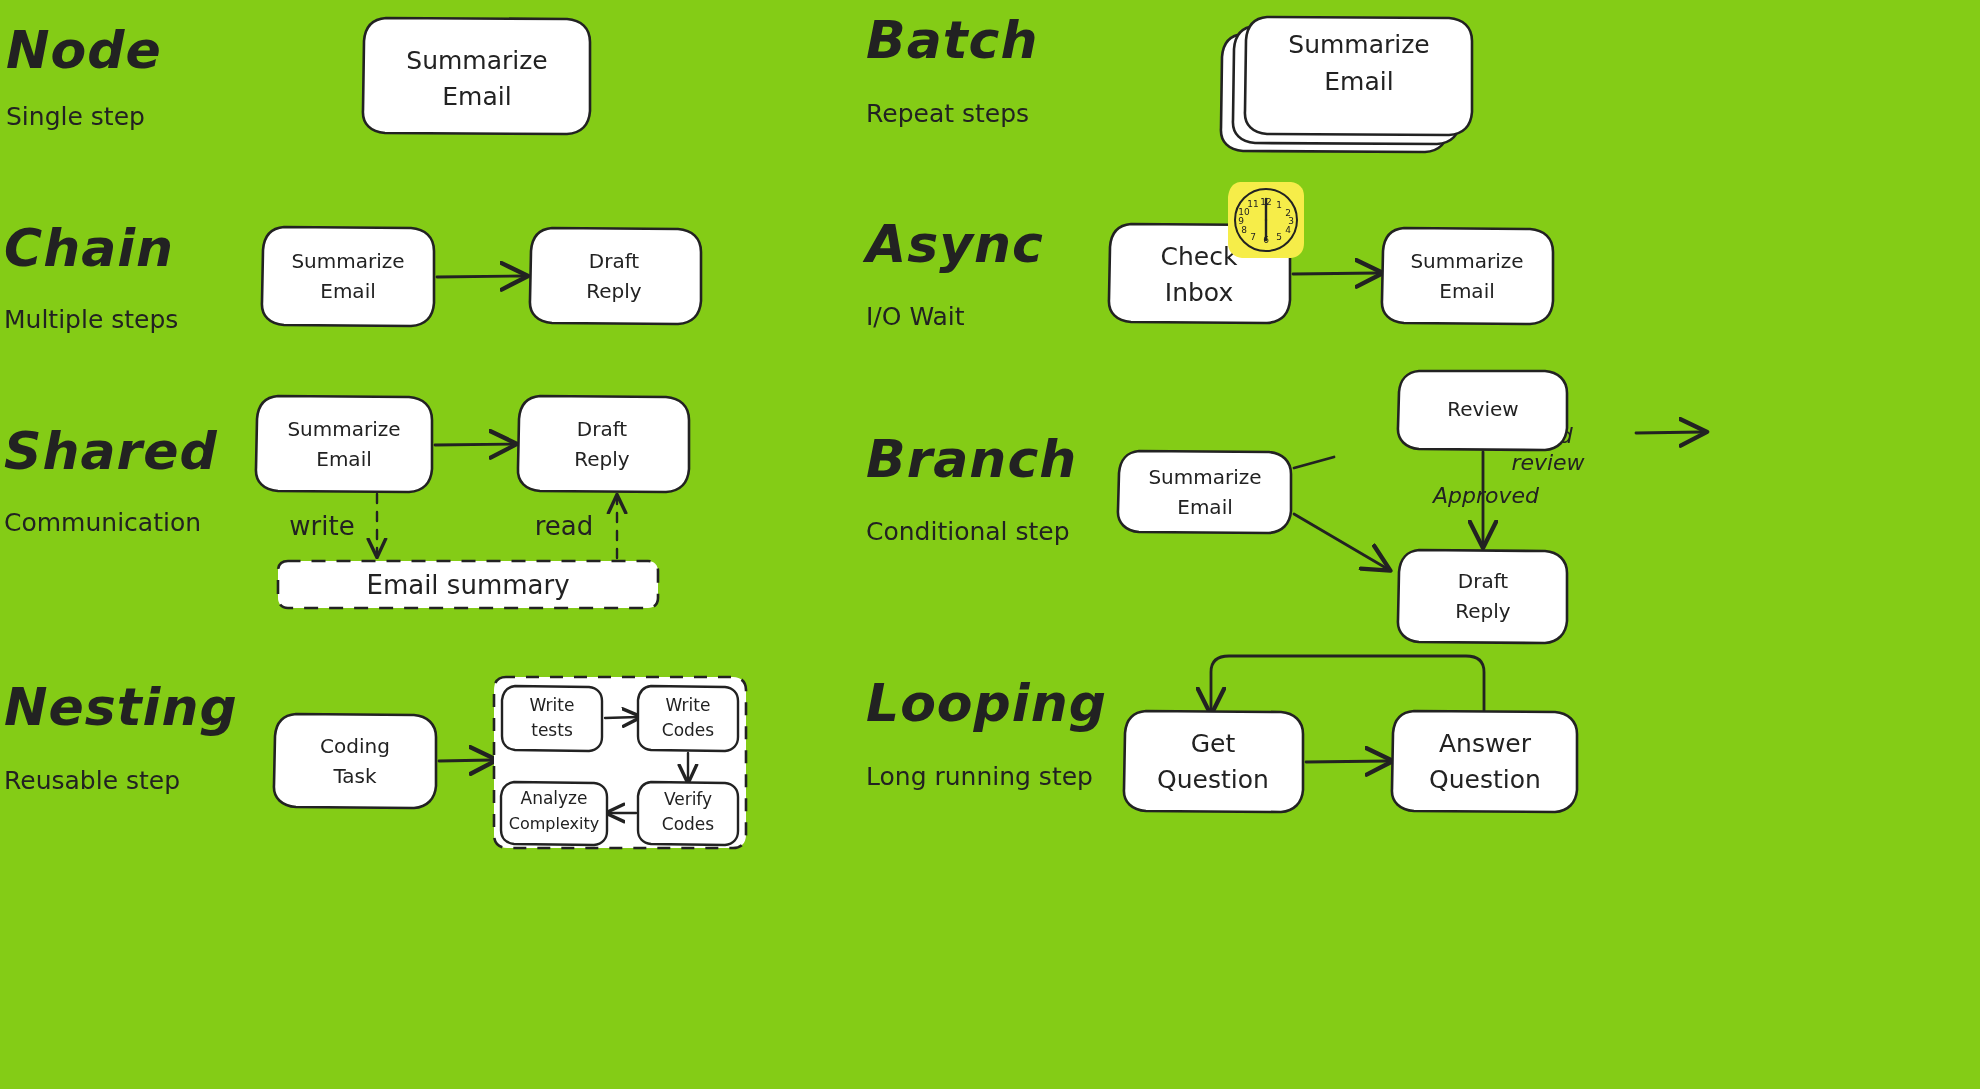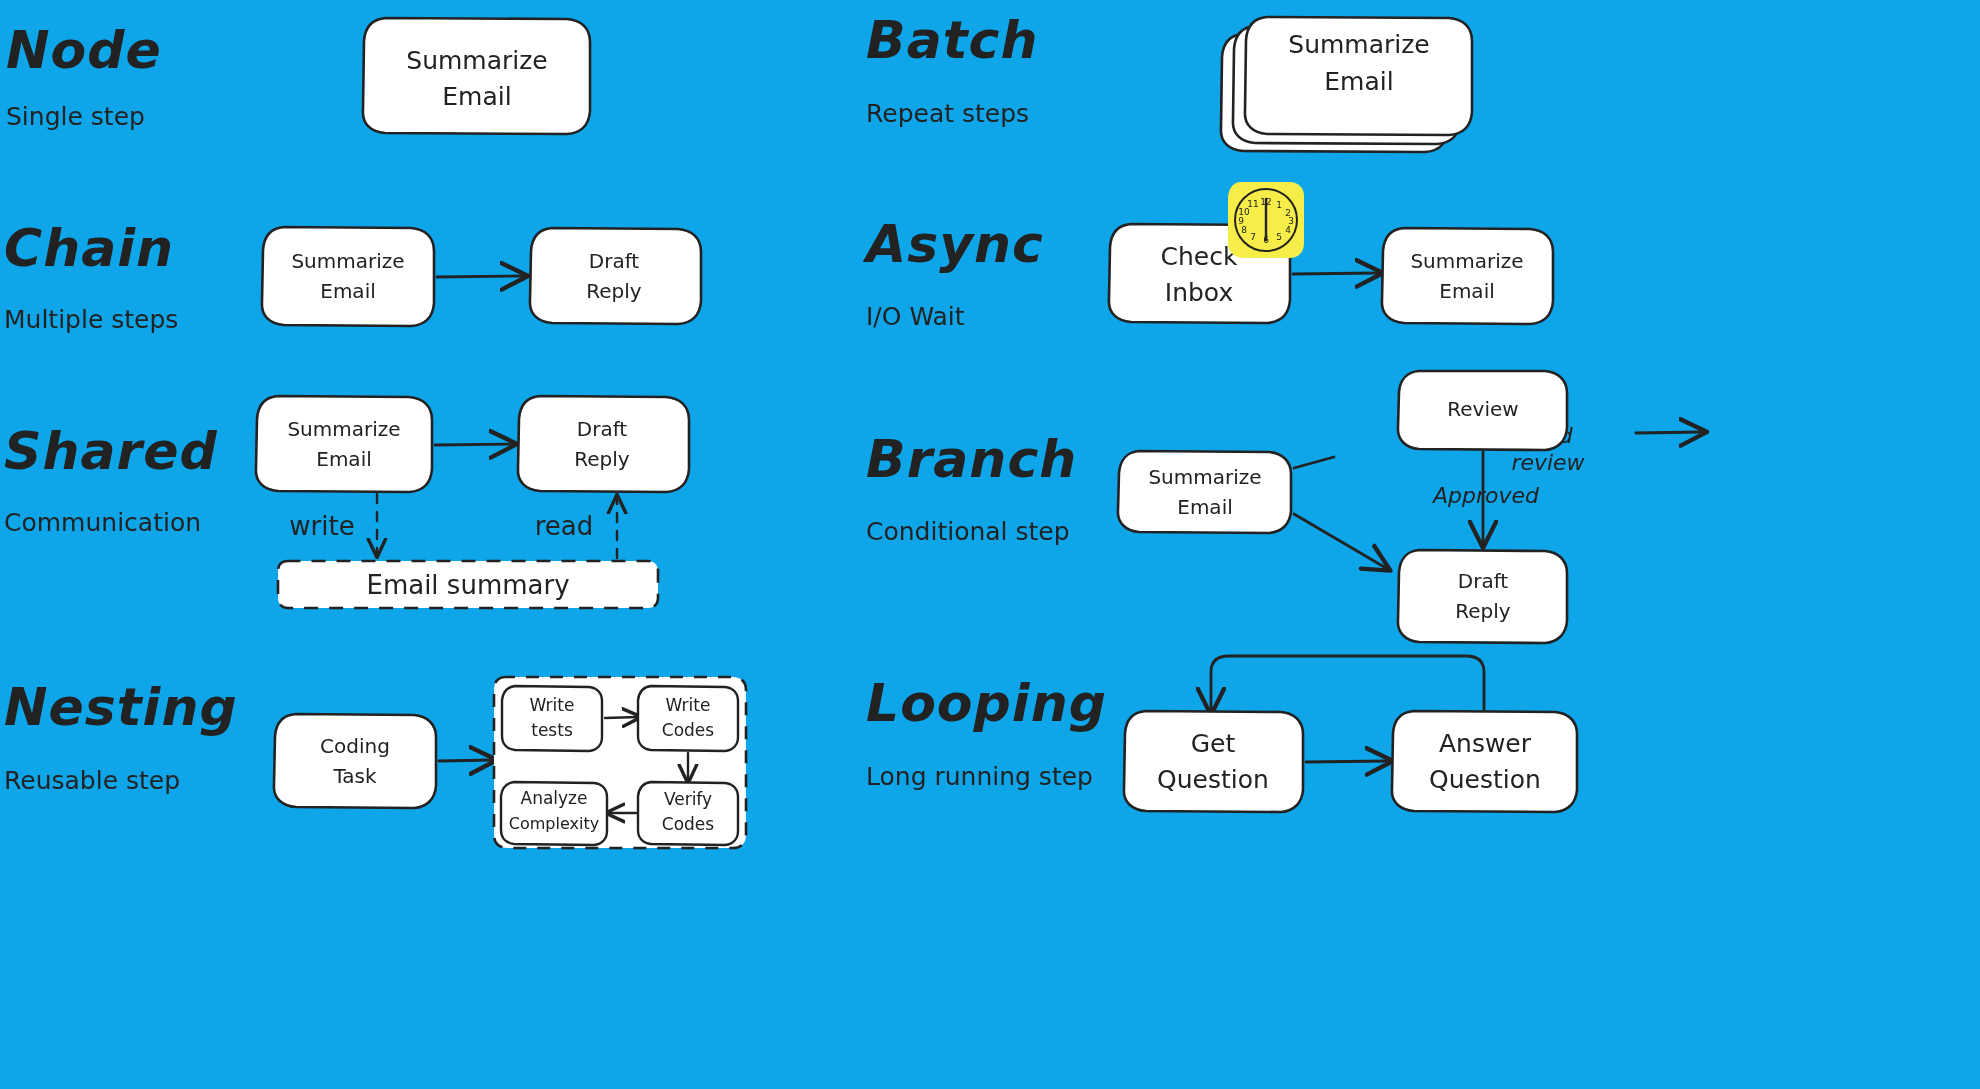--- a/index.html
+++ b/index.html
@@ -1,17 +1,17 @@
 <!DOCTYPE html>
 <html><head>
 <meta charset="utf-8">
 <style>
   html,body{margin:0;padding:0;background:#fff;}
   body{width:1980px;height:1089px;overflow:hidden;font-family:"DejaVu Sans",sans-serif;}
-  #stage{position:relative;width:1980px;height:1089px;background:#0ea5e9;}
+  #stage{position:relative;width:1980px;height:1089px;background:#84cc16;}
   svg.layer{position:absolute;top:0;left:0;width:1980px;height:1089px;}
   .hand{font-family:"DejaVu Sans",sans-serif;fill:#222;}
   .sec-title{font-size:52px;font-style:italic;font-weight:700;letter-spacing:1px;}
   .sec-sub{font-size:25px;}
   .node-t{font-size:25px;}
   .node-s{font-size:20px;}
   .edge-lbl{font-size:22px;font-style:italic;}
   .store-t{font-size:26px;}
   .clock-num{font-size:9px;}
   text{dominant-baseline:middle;}

